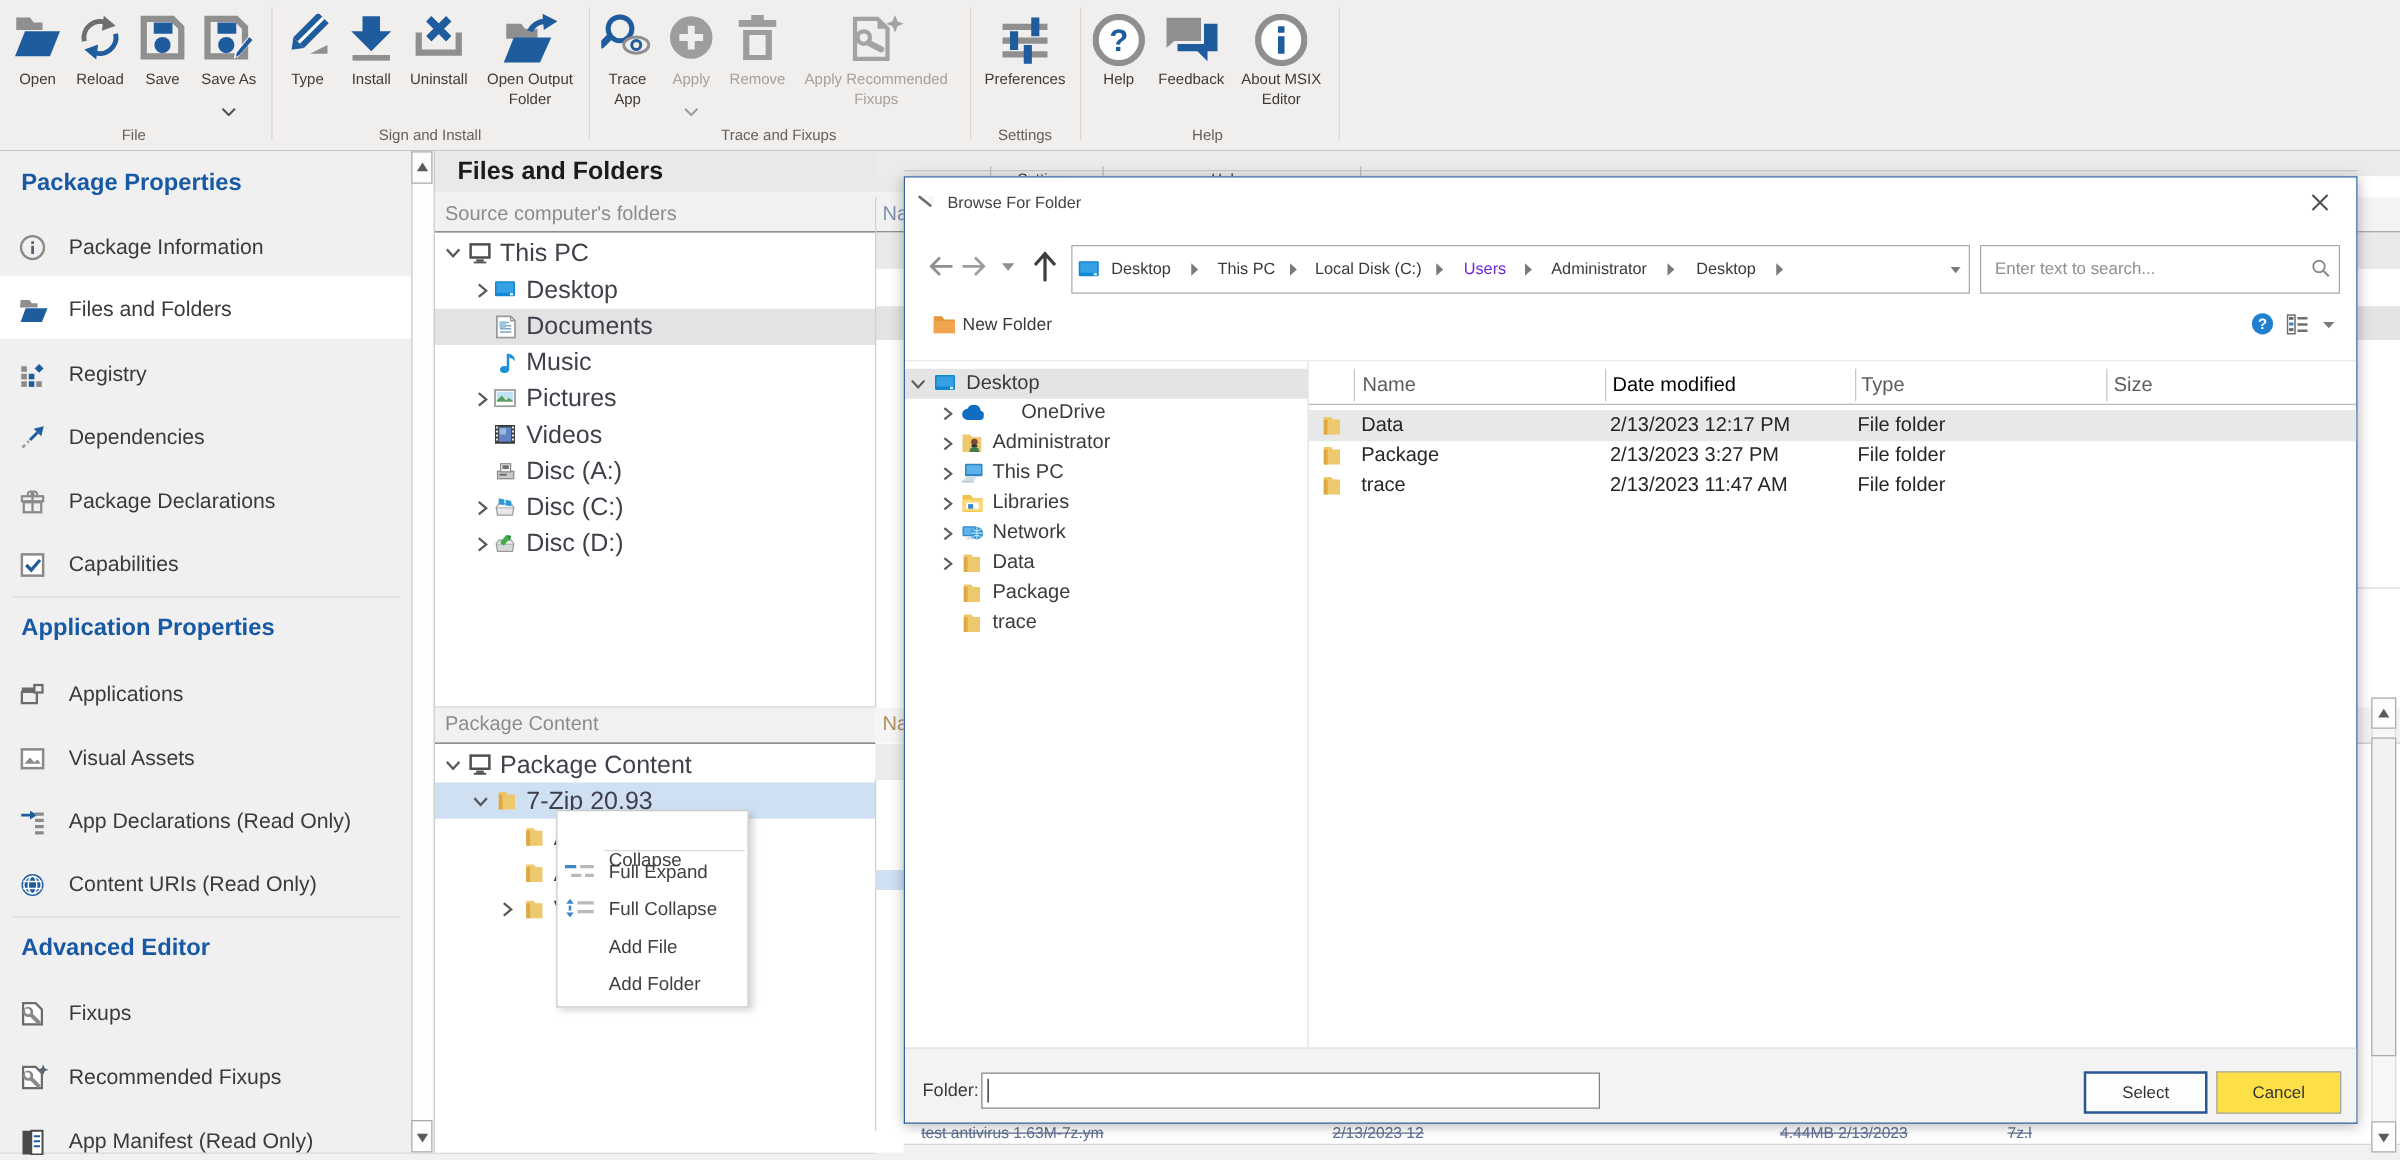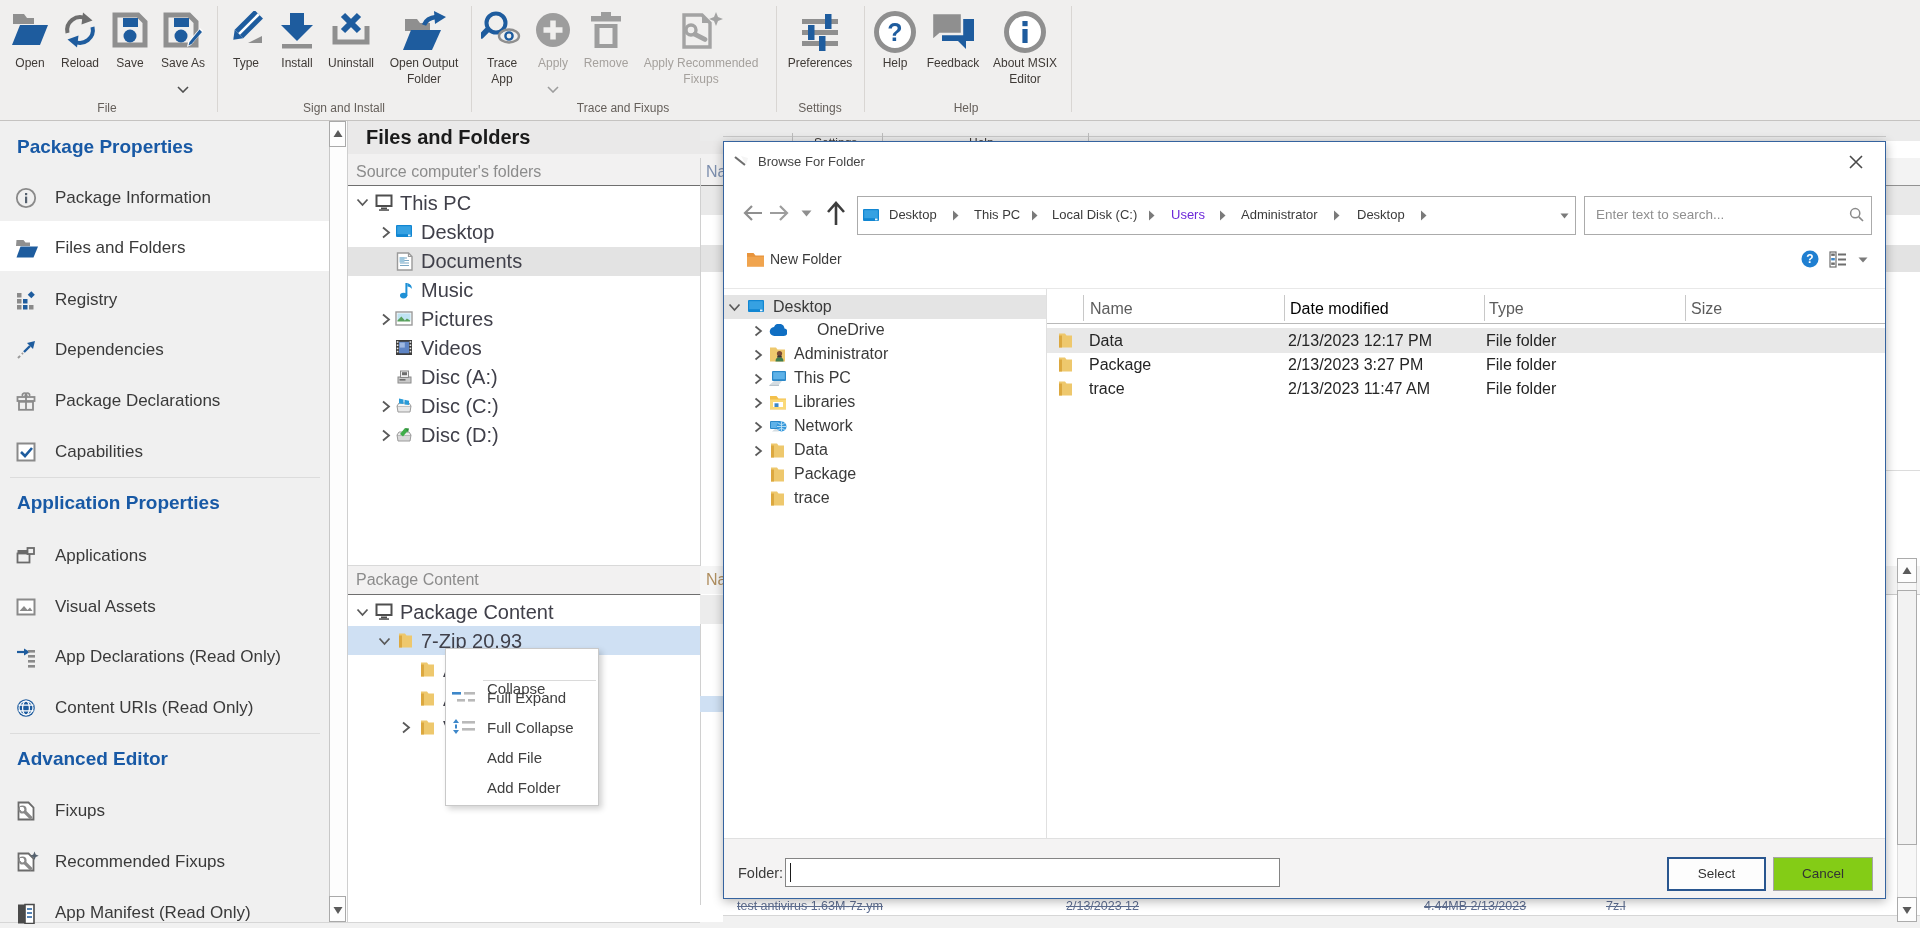--- a/index.html
+++ b/index.html
@@ -684,13 +684,13 @@
 <div class="t" style="left:1089px;top:380px;font-size:16px;color:#252525;">trace</div>
 <div class="t" style="left:1288px;top:380px;font-size:16px;color:#252525;">2/13/2023 11:47 AM</div>
 <div class="t" style="left:1486px;top:380px;font-size:16px;color:#252525;">File folder</div>
 
 <div class="abs" style="left:724px;top:838px;width:1161px;height:60px;background:#f4f3f3;border-top:1px solid #e0e0e0;"></div>
 <div class="abs" style="left:723px;top:898px;width:1163px;height:1px;background:#35639f;"></div>
 <div class="t" style="left:738px;top:865px;font-size:14.5px;color:#3a3a3a;">Folder:</div>
 <div class="abs" style="left:785px;top:858px;width:495px;height:29px;background:#fff;border:1px solid #848484;box-sizing:border-box;"></div>
 <div class="abs" style="left:790px;top:863px;width:1px;height:19px;background:#1a1a1a;"></div>
 <div class="abs" style="left:1667px;top:857px;width:99px;height:34px;background:#fdfdfd;border:2px solid #29568f;box-sizing:border-box;text-align:center;font-size:13.5px;color:#333;line-height:30px;">Select</div>
-<div class="abs" style="left:1773px;top:857px;width:100px;height:34px;background:#84cc16;border:1px solid #a5a5a5;box-sizing:border-box;text-align:center;font-size:13.5px;color:#333;line-height:32px;">Cancel</div>
+<div class="abs" style="left:1773px;top:857px;width:100px;height:34px;background:#fde047;border:1px solid #a5a5a5;box-sizing:border-box;text-align:center;font-size:13.5px;color:#333;line-height:32px;">Cancel</div>
 
 </body></html>

